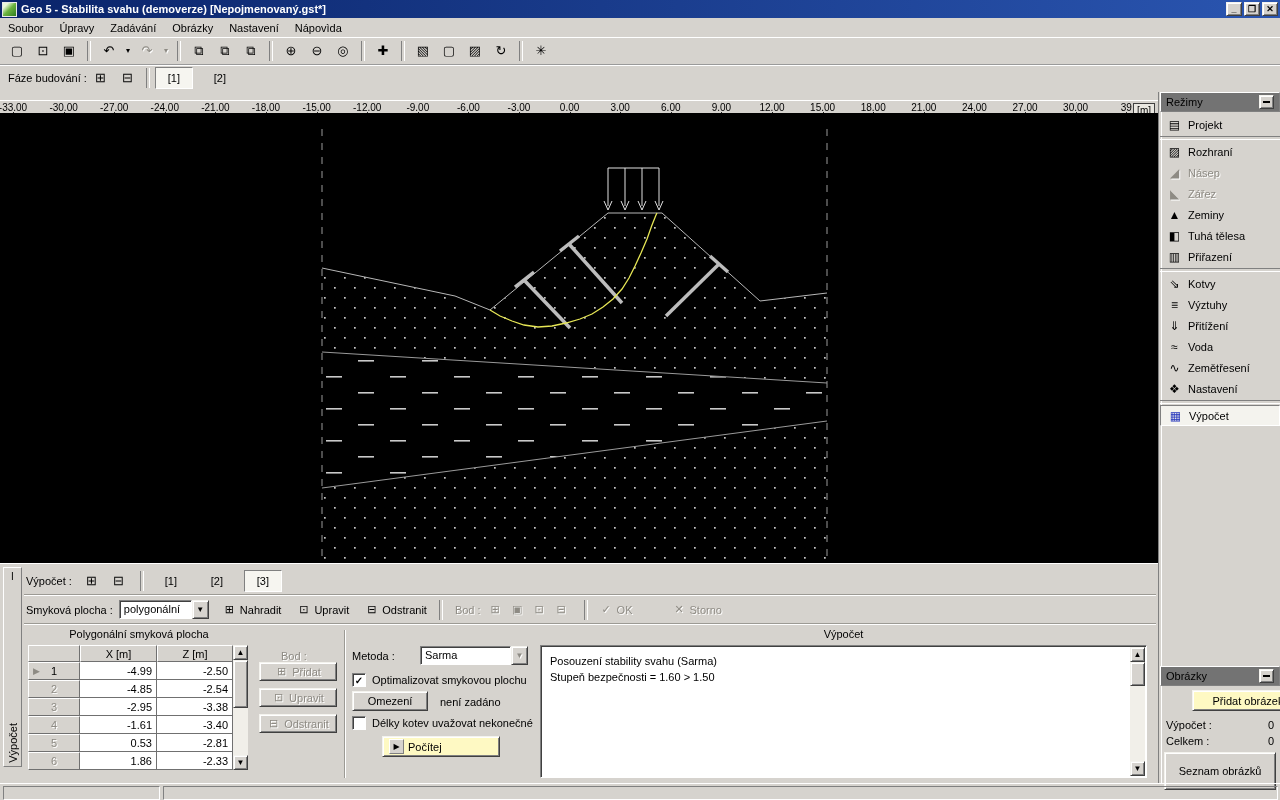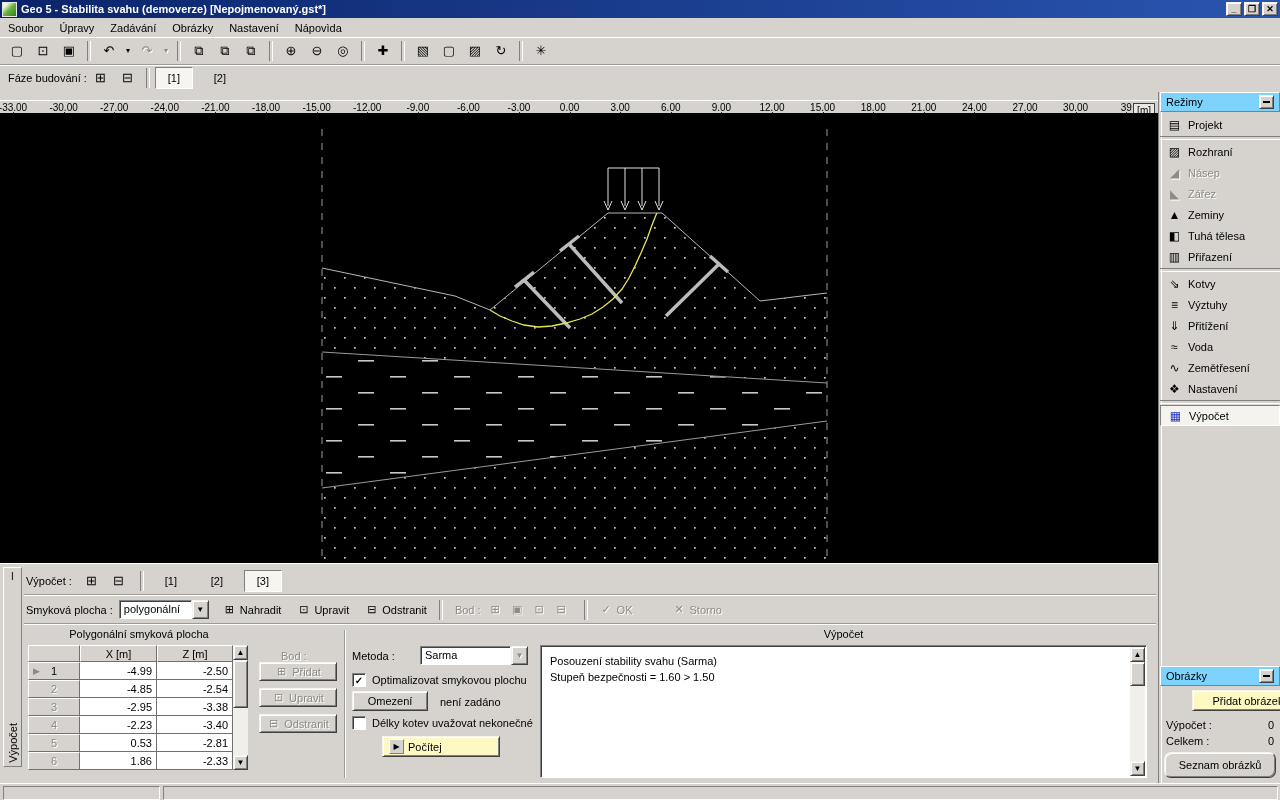--- a/index.html
+++ b/index.html
@@ -38,21 +38,21 @@
   .ruler-label{position:absolute;top:1px;transform:translateX(-50%);font-size:10px;white-space:nowrap;}
   .tick{position:absolute;bottom:1px;width:1px;height:4px;background:#222;}
   .tick.major{height:7px;}
   .ruler-unit{position:absolute;right:3px;top:2px;border:1px solid #404040;background:#e9e7e1;padding:0 3px;font-size:10px;line-height:13px;}
   
   .canvas{left:0;top:113px;width:1158px;height:450px;background:#000;}
   
   .vdivider{left:1158px;top:92px;width:2px;height:691px;border-left:1px solid #808080;border-right:1px solid #fff;}
   .sidebar{left:1160px;top:92px;width:120px;height:691px;}
   .panel-header{height:20px;display:flex;align-items:center;justify-content:space-between;
-    padding:0 5px;border:1px solid;border-color:#fff #808080 #808080 #fff;background:#7dd3fc;box-sizing:border-box;}
+    padding:0 5px;border:1px solid;border-color:#fff #808080 #808080 #fff;background:#737373;box-sizing:border-box;}
   .collapse-btn{width:15px;height:14px;display:flex;align-items:center;justify-content:center;}
   .collapse-bar{width:7px;height:2px;background:#000;}
   .mode-item{height:21px;display:flex;align-items:center;padding-left:6px;box-sizing:border-box;}
   .mode-item.active{background:#f4f3ee;border:1px solid;border-color:#808080 #fff #fff #808080;}
   .mode-icon{width:17px;text-align:center;margin-right:5px;font-size:12px;flex:none;}
   .mode-divider{height:2px;border-top:1px solid #808080;border-bottom:1px solid #fff;margin:1px 0;}
   .green-btn{background:#fef9c3;margin-left:28px;}
   .img-row{display:flex;justify-content:space-between;padding:3px 6px 1px 6px;}
   
   .bottom-panel{left:0;top:563px;width:1158px;height:220px;border-top:1px solid #fff;box-sizing:border-box;}
@@ -442,21 +442,21 @@
       <span>Přidat obrázek</span>
     </div>
     <div class="img-row" style="position:absolute;left:0;top:624px;width:108px;">
       <span>Výpočet :</span>
       <span>0</span>
     </div>
     <div class="img-row" style="position:absolute;left:0;top:640px;width:108px;">
       <span>Celkem :</span>
       <span>0</span>
     </div>
-    <div class="btn" style="position:absolute;left:4px;top:660px;width:112px;height:26px;border-radius:7px;">
+    <div class="btn" style="position:absolute;left:4px;top:660px;width:112px;height:38px;">
       <span>Seznam obrázků</span>
     </div>
   </div>
 
   <div class="abs bottom-panel"></div>
 
   <div class="abs vtab">
     <span class="b" style="font-size:10px;">I</span>
     <span class="vtab-label">Výpočet</span>
   </div>
@@ -529,21 +529,21 @@
         <div class="cell vcell" style="width:77px;height:18px;">-4.85</div>
         <div class="cell vcell" style="width:76px;height:18px;">-2.54</div>
       </div>
       <div class="trow">
         <div class="cell rhcell dis" style="width:52px;height:18px;">3</div>
         <div class="cell vcell" style="width:77px;height:18px;">-2.95</div>
         <div class="cell vcell" style="width:76px;height:18px;">-3.38</div>
       </div>
       <div class="trow">
         <div class="cell rhcell dis" style="width:52px;height:18px;">4</div>
-        <div class="cell vcell" style="width:77px;height:18px;">-2.23</div>
+        <div class="cell vcell" style="width:77px;height:18px;">-1.61</div>
         <div class="cell vcell" style="width:76px;height:18px;">-3.40</div>
       </div>
       <div class="trow">
         <div class="cell rhcell dis" style="width:52px;height:18px;">5</div>
         <div class="cell vcell" style="width:77px;height:18px;">0.53</div>
         <div class="cell vcell" style="width:76px;height:18px;">-2.81</div>
       </div>
       <div class="trow">
         <div class="cell rhcell dis" style="width:52px;height:18px;">6</div>
         <div class="cell vcell" style="width:77px;height:18px;">1.86</div>

